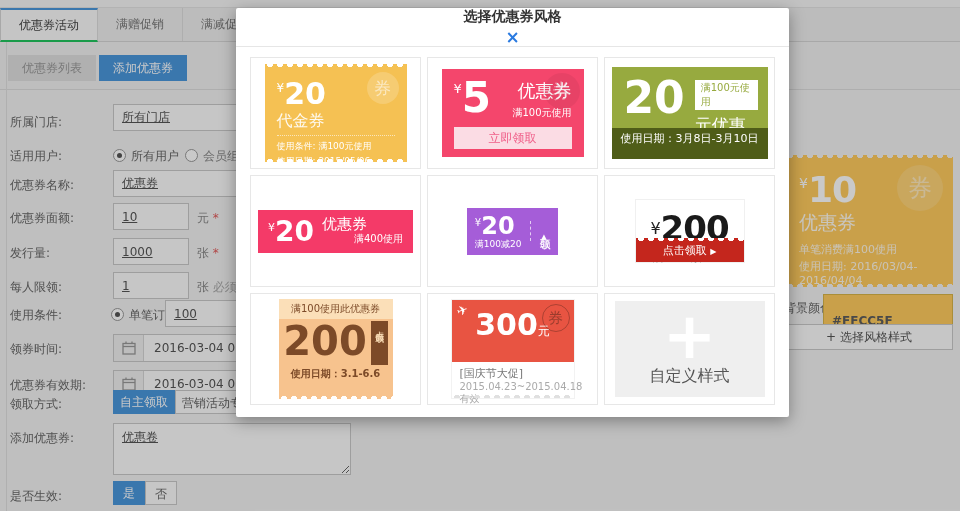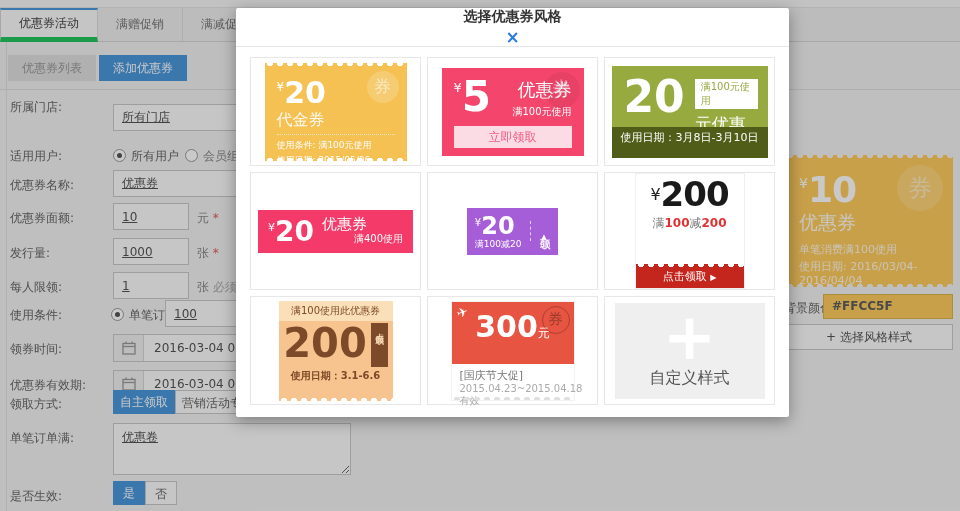--- a/index.html
+++ b/index.html
@@ -4,21 +4,21 @@
 <style>
   * { margin:0; padding:0; box-sizing:border-box; }
   html,body { width:960px; height:511px; overflow:hidden; }
   body { font-family:"DejaVu Sans","Liberation Sans",sans-serif; font-size:12px; color:#333; background:#f3f3f3; position:relative; }
 
   
   .app { position:absolute; inset:0; background:#f3f3f3; }
   .topstrip { position:absolute; left:0; top:0; width:960px; height:8px; background:#f7f7f7; border-bottom:1px solid #e4e4e4; }
   .tabbar { position:absolute; left:0; top:8px; width:960px; height:34px; display:flex; align-items:stretch; border-bottom:1px solid #d6d6d6; background:#efefef; }
   .tab { padding:0 18px; display:flex; align-items:center; color:#777; border-right:1px solid #ddd; cursor:pointer; }
-  .tab.active { background:#fafafa; border-top:2px solid var(--accent); border-left:1px solid #d6d6d6; color:#444; margin-bottom:-1px; border-bottom:5px solid #22c55e; }
+  .tab.active { background:#fafafa; border-top:2px solid var(--accent); border-left:1px solid #d6d6d6; color:#444; margin-bottom:-1px; border-bottom:2px solid #22c55e; }
   .subtabs { position:absolute; left:0; top:42px; width:960px; height:48px; border-bottom:1px solid #ddd; background:#f1f1f1; }
   .subtab { position:absolute; top:13px; height:26px; line-height:26px; padding:0 14px; }
   .subtab.gray { left:8px; background:#e0e0e0; color:#999; }
   .subtab.blue { left:99px; background:var(--accent); color:#fff; }
   .leftline { position:absolute; left:6px; top:42px; bottom:0; width:1px; background:#e0e0e0; }
 
   .flabel { position:absolute; left:10px; width:100px; color:#666; }
   .inp { position:absolute; background:#fcfcfc; border:1px solid #c9c9c9; color:#555; font-size:12px; padding:0 8px; font-family:inherit;text-decoration:underline; }
   .unit { position:absolute; color:#888; }
   .star { color:#e05a5a; }
@@ -33,21 +33,21 @@
   .pillbtn.plain { background:#fcfcfc; color:#666; border:1px solid #c9c9c9; }
   textarea.inp { resize:both; padding:5px 8px; }
 
   
   .pv-coupon { position:absolute; left:785px; top:155px; width:168px; height:132px; background:var(--preview_bg); color:#fff; padding:14px 14px 0; }
   .pv-amt .y { font-size:14px; vertical-align:14px; }
   .pv-amt .n { font-size:36px; font-weight:bold; letter-spacing:-1px; }
   .pv-name { font-size:19px; color:rgba(255,255,255,.92); margin-top:0px; }
   .pv-line { font-size:11px; color:rgba(255,255,255,.85); margin-top:6px; }
   .pv-bgrow-label { position:absolute; left:784px; top:300px; color:#666; }
-  .pv-bginp { position:absolute; left:823px; top:294px; width:130px; height:25px; background:var(--preview_bg); border:1px solid #d8b447; color:#5d5d5d; font-weight:bold; padding:0 8px; line-height:23px; }
+  .pv-bginp { position:absolute; left:823px; top:294px; width:130px; height:25px; background:var(--preview_bg); border:1px solid #d8b447; color:#5d5d5d; font-weight:bold; padding:15px 8px; line-height:23px; }
   .pv-stylebtn { position:absolute; left:785px; top:324px; width:168px; height:26px; line-height:24px; text-align:center; background:#fcfcfc; border:1px solid #c9c9c9; color:#555; }
 
   
   .sc { position:absolute; left:0; right:0; height:5px; background-repeat:repeat-x; background-size:10px 5px; }
   .sc.t { top:0;   background-image:radial-gradient(circle at 5px 0px, var(--sc,#fff) 3px, transparent 3.2px); }
   .sc.b { bottom:0;background-image:radial-gradient(circle at 5px 5px, var(--sc,#fff) 3px, transparent 3.2px); }
 
   .stamp { position:absolute; border-radius:50%; display:flex; align-items:center; justify-content:center; }
 
   
@@ -91,21 +91,21 @@
   .cp4 .nm { font-size:15px; line-height:1.1; } .cp4 .cd { font-size:10px;margin-left:32px; }
 
   
   .cp5 { display:flex; align-items:center; background:var(--c5_bg); color:#fff; padding:4px 8px; }
   .cp5 .y { font-size:10px; vertical-align:8px; } .cp5 .n { font-size:24px; font-weight:bold; }
   .cp5 .cd { font-size:9px; margin-top:-2px; }
   .cp5 .get { border-left:1px dashed rgba(255,255,255,.7); margin-left:8px; padding-left:7px; text-align:center; font-size:11px; line-height:1.15; }
   .cp5 .ar { font-size:7px; display:block; }
 
   
-  .cp6 { position:relative; width:110px; height:116px; border:1px solid #f0f0f0; text-align:center; }
+  .cp6 { position:relative; width:110px; height:64px; border:1px solid #f0f0f0; text-align:center; padding-top:8px; }
   .cp6 .y { font-size:16px; color:#222; vertical-align:6px; } .cp6 .n { font-size:34px; font-weight:bold; color:#1a1a1a; letter-spacing:-1px; }
   .cp6 .cd { font-size:12px; color:#777; margin-top:1px; }
   .cp6 .cd b { color:var(--c6_num); font-weight:bold; }
   .cp6 .bar { position:absolute; left:0; right:0; bottom:0; height:24px; line-height:26px; background:var(--c6_red); color:#fff; font-size:11px; }
   .cp6 .bar .ar { font-size:8px; }
 
   
   .cp7 { position:relative; width:114px; height:100px; background:var(--c7_bg); color:var(--c7_brown); }
   .cp7 .band { background:var(--c7_band); font-size:10px; text-align:center; height:20px; line-height:20px; }
   .cp7 .mid { display:flex; justify-content:center; padding-top:2px; }
@@ -139,21 +139,21 @@
     <div class="tab">满赠促销</div>
     <div class="tab">满减促销</div>
   </div>
 
   <div class="subtabs">
     <span class="subtab gray">优惠券列表</span>
     <span class="subtab blue">添加优惠券</span>
   </div>
   <div class="leftline"></div>
 
-  <span class="flabel" style="top:99px">所属门店:</span>
+  <span class="flabel" style="top:114px">所属门店:</span>
   <input class="inp" style="left: 113px; top: 104px; width: 232px; height: 27px;" readonly="" value="所有门店">
 
   <span class="flabel" style="top:148px"></span>
   <span class="flabel" style="top:148px">适用用户:</span>
   <span style="position:absolute;left:113px;top:148px"><span class="radio on"></span><span style="color:#666">所有用户</span></span>
   <span style="position:absolute;left:185px;top:148px"><span class="radio"></span><span style="color:#888">会员组别</span></span>
 
   <span class="flabel" style="top:177px">优惠券名称:</span>
   <input class="inp" style="left: 113px; top: 170px; width: 232px; height: 27px;" value="优惠券">
 
@@ -196,21 +196,21 @@
           <line x1="10" y1="0.5" x2="10" y2="3" stroke="#999" stroke-width="1.3"></line>
         </svg>
       </span>
     <span class="dv">2016-03-04 00:00:00</span>
   </div>
 
   <span class="flabel" style="top:396px">领取方式:</span>
   <span class="pillbtn blue" style="left:113px;top:390px;width:62px">自主领取</span>
   <span class="pillbtn plain" style="left:175px;top:390px;width:86px">营销活动专用</span>
 
-  <span class="flabel" style="top:430px">单笔订单满:</span>
+  <span class="flabel" style="top:430px">添加优惠券:</span>
   <textarea class="inp" style="left: 113px; top: 423px; width: 238px; height: 52px;">优惠卷</textarea>
 
   <span class="flabel" style="top:488px">是否生效:</span>
   <span class="pillbtn blue" style="left:113px;top:481px;width:32px">是</span>
   <span class="pillbtn plain" style="left:145px;top:481px;width:32px">否</span>
 
   <div class="pv-coupon">
     <div class="sc t" style="--sc:#f3f3f3"></div>
     <div class="sc b" style="--sc:#f3f3f3"></div>
     <div class="stamp" style="top:10px;right:10px;width:46px;height:46px;background:rgba(255,255,255,.16);color:rgba(255,255,255,.5);font-size:24px">券</div>

